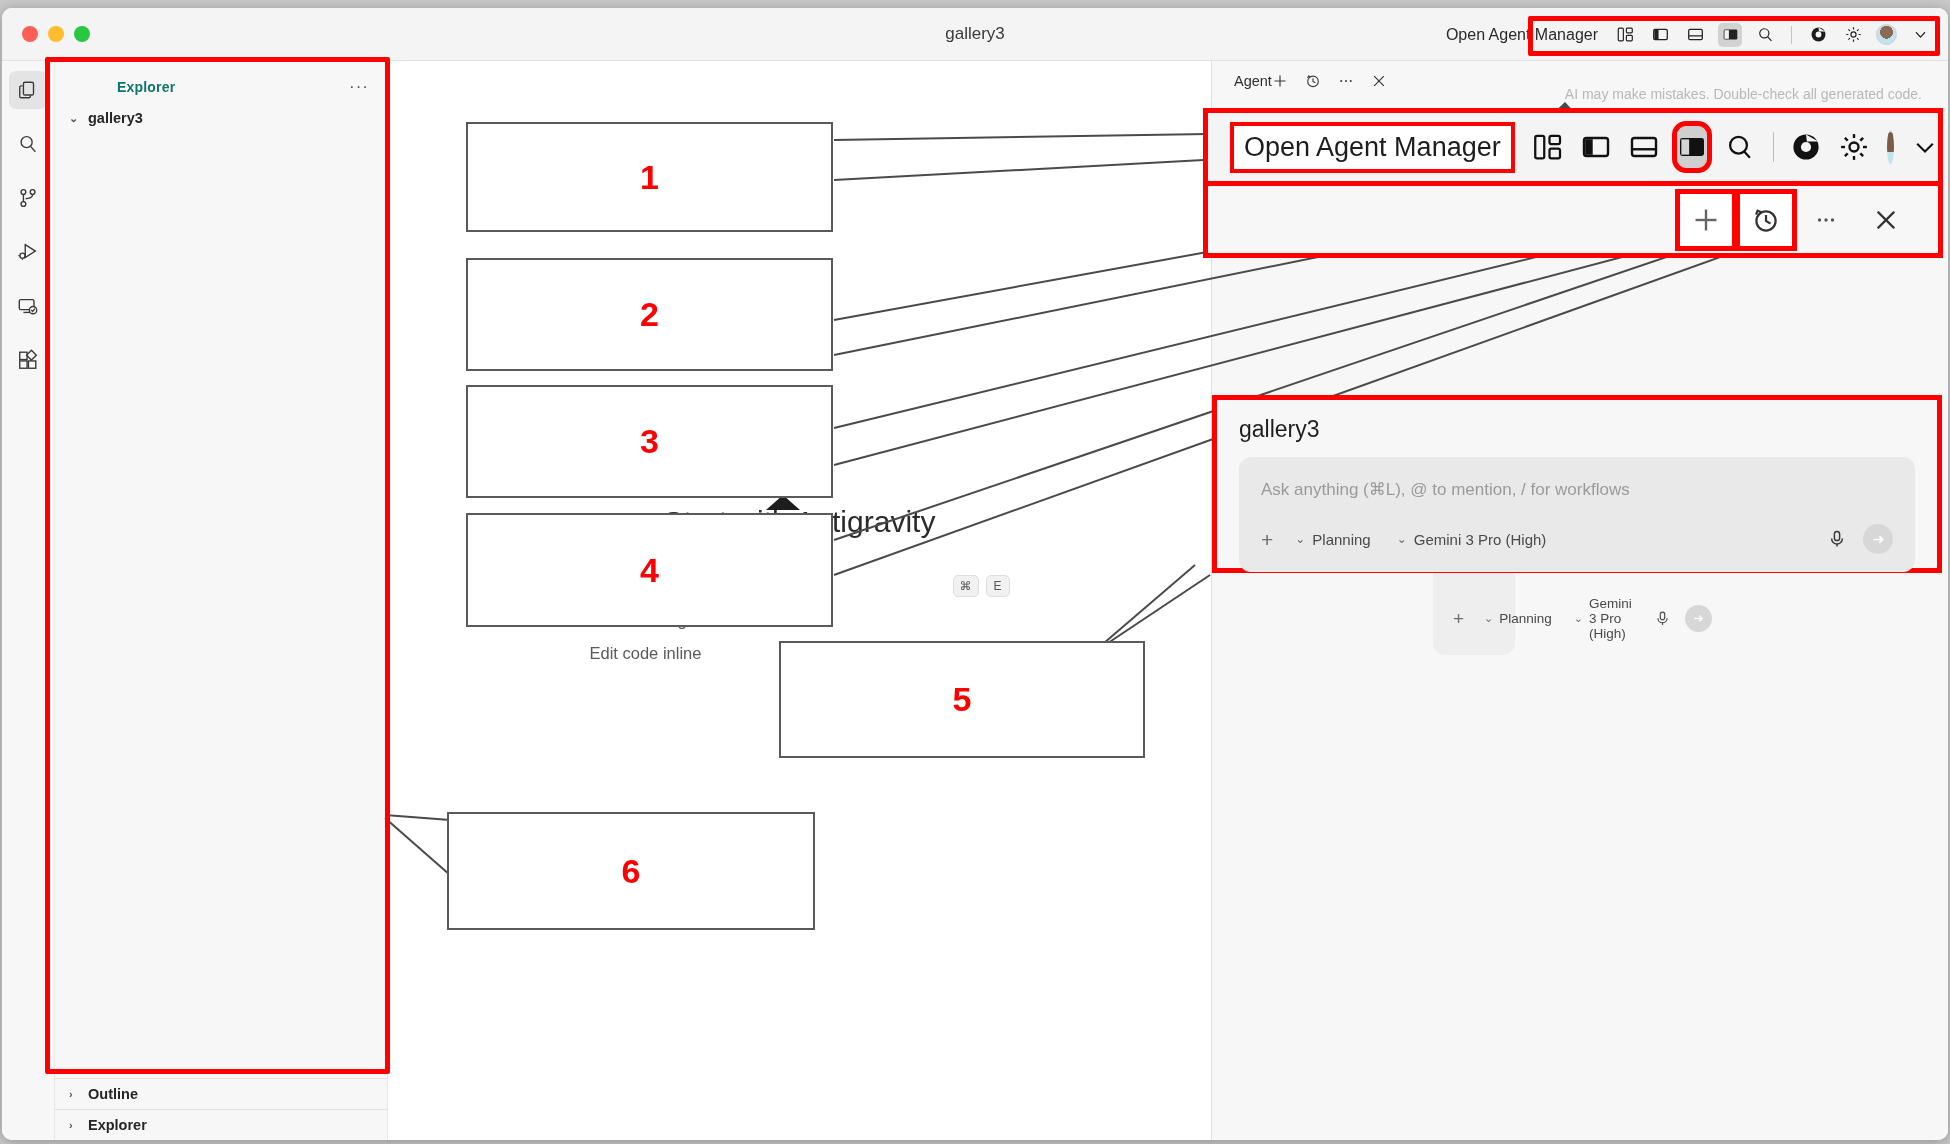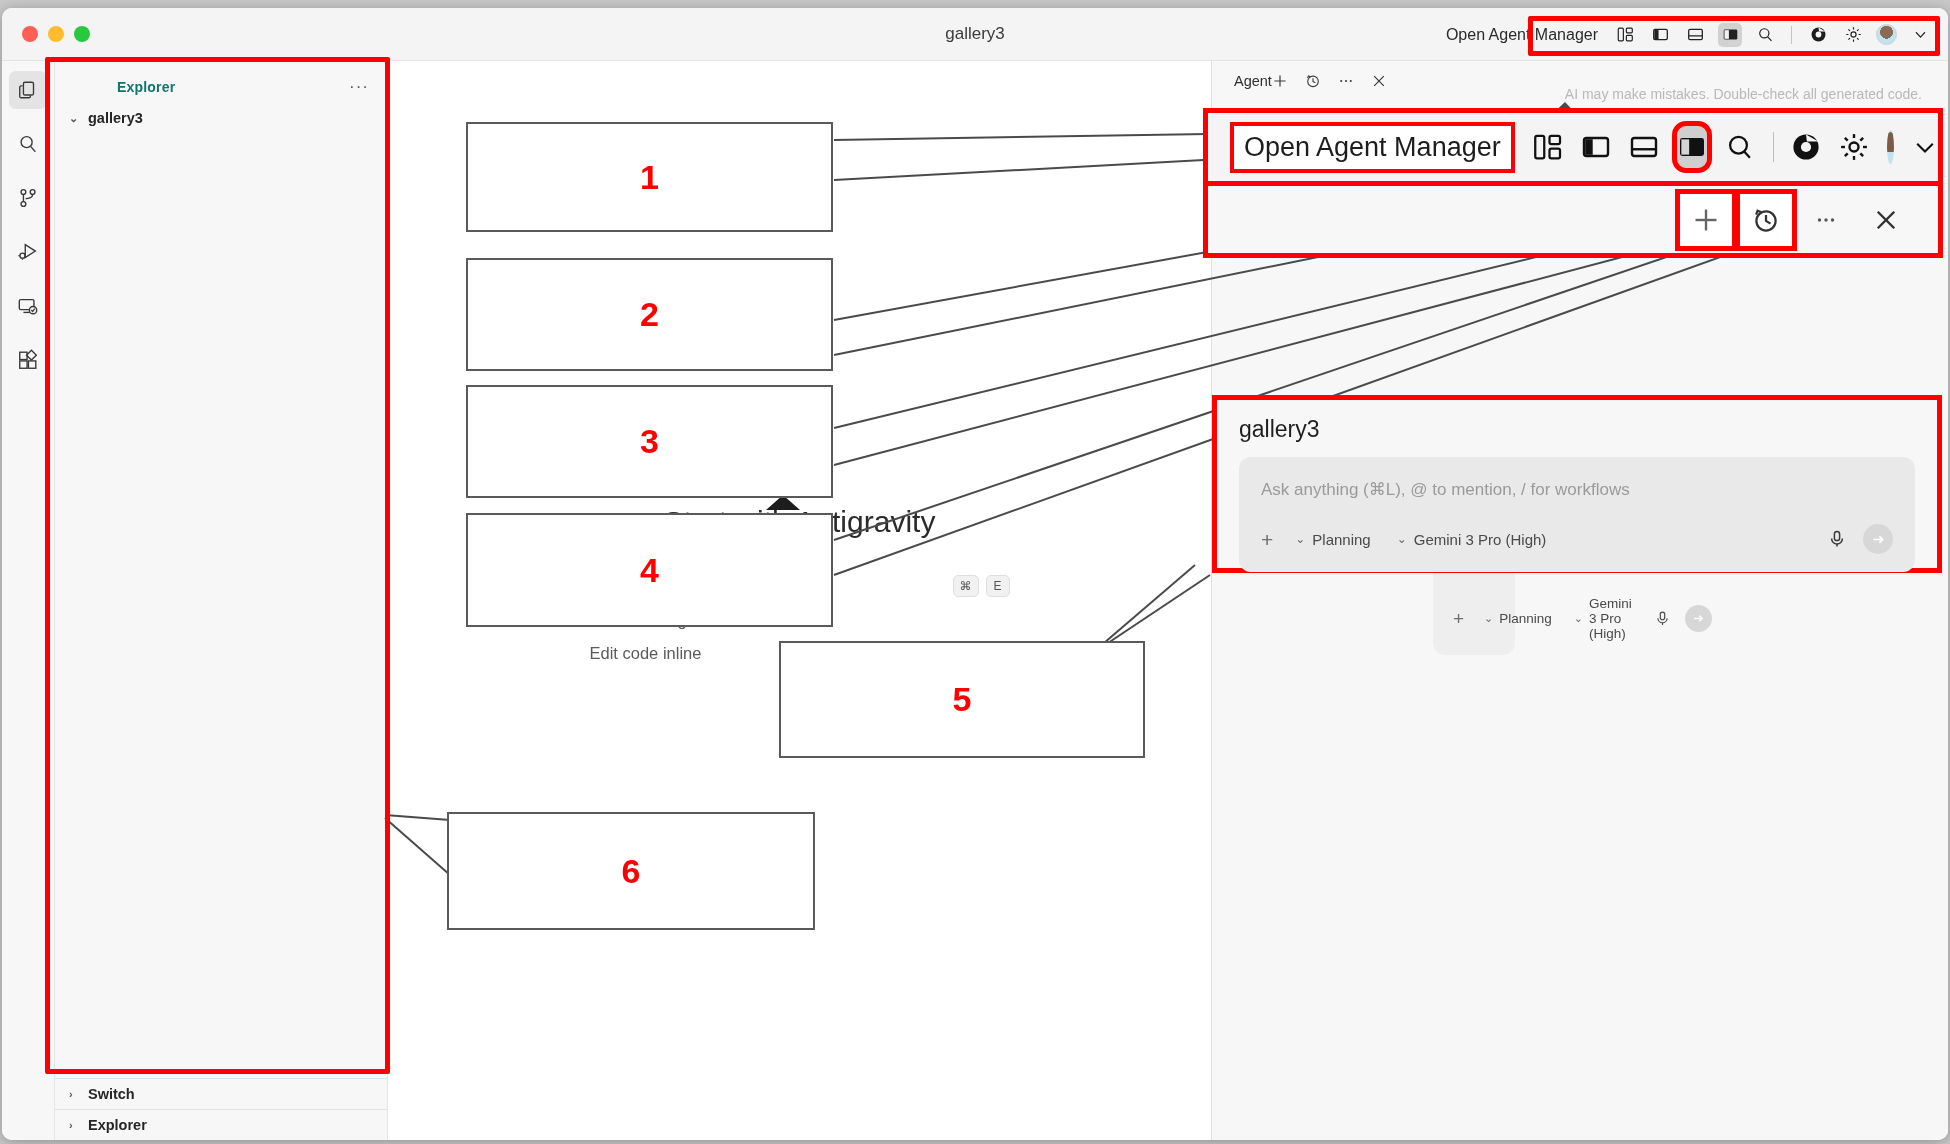--- a/index.html
+++ b/index.html
@@ -347,21 +347,21 @@
         <span class="sb-title">Explorer</span>
         <span class="sb-dots">···</span>
       </div>
       <div class="tree-row">
         <span class="chev">⌄</span>
         <span>gallery3</span>
       </div>
       <div class="sb-spacer"></div>
       <div class="sb-sec">
         <span class="chev">›</span>
-        <span>Switch</span>
+        <span>Outline</span>
       </div>
       <div class="sb-sec">
         <span class="chev">›</span>
         <span>Explorer</span>
       </div>
     </div>
 
     <div class="editor">
       <div class="welcome">
         <h1>Start with Antigravity</h1>

